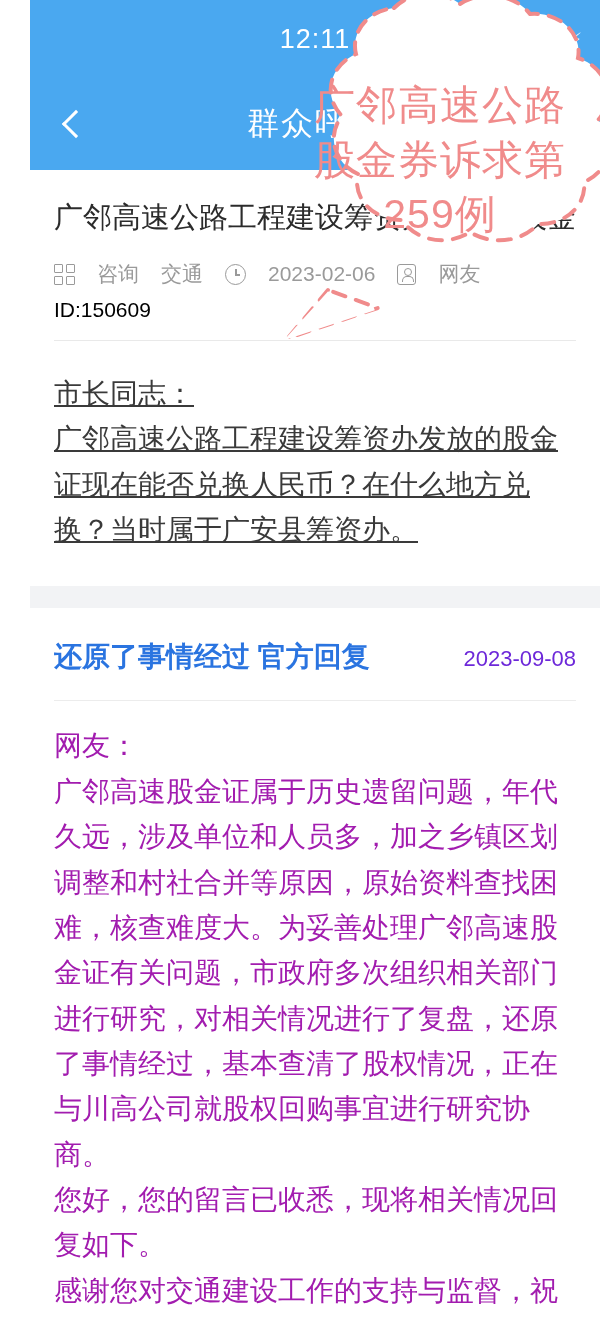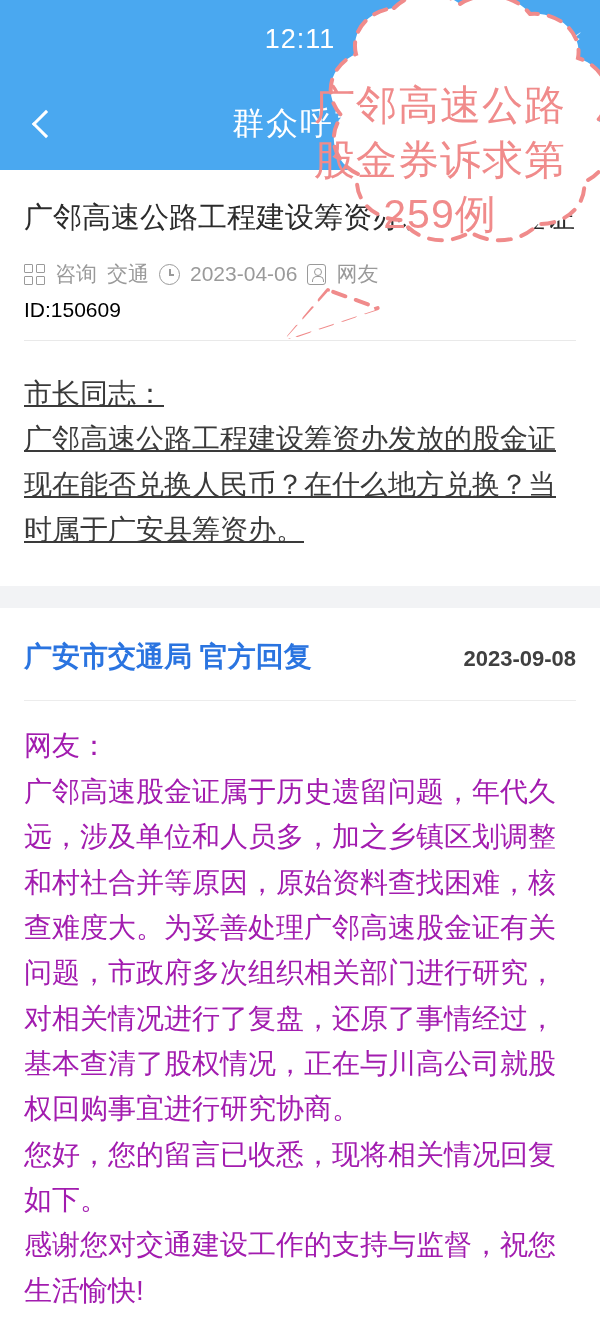--- a/index.html
+++ b/index.html
@@ -6,20 +6,21 @@
   html, body {
     width: 600px; height: 1320px;
     font-family: "Liberation Sans", "DejaVu Sans", sans-serif;
     background: #ffffff;
     overflow: hidden;
   }
   .phone {
     position: relative;
     width: 600px; height: 1320px;
     background: #ffffff;
+    padding-left: 30px;
   }
 
   
   .statusbar {
     height: 78px;
     background: #4aa8f0;
     display: flex;
     align-items: center;
     justify-content: center;
     position: relative;
@@ -113,21 +114,21 @@
     font-size: 29px;
     color: #2b2b2b;
     line-height: 1.45;
     font-weight: 500;
     white-space: nowrap;
     overflow: hidden;
   }
   .meta {
     display: flex;
     align-items: center;
-    gap: 10px;
+    gap: 22px;
     margin-top: 22px;
     color: #9a9a9a;
     font-size: 21px;
     white-space: nowrap;
   }
   .meta .grid-icon {
     display: inline-grid;
     grid-template-columns: 9px 9px;
     grid-template-rows: 9px 9px;
     gap: 3px;
@@ -217,23 +218,22 @@
     display: flex;
     align-items: baseline;
     justify-content: space-between;
   }
   .reply-org {
     color: #2a74e0;
     font-size: 28px;
     font-weight: 600;
   }
   .reply-date {
-    color: #404040;
+    color: #6d28d9;
     font-size: 22px;
-    font-weight: bold;
   }
   .reply-sep {
     height: 1px;
     background: #ececec;
     margin-top: 24px;
   }
   .reply-body {
     font-size: 28px;
     line-height: 1.62;
     color: #a21caf;
@@ -295,36 +295,36 @@
     <div class="meta">
       <span class="grid-icon">
           <i></i>
           <i></i>
           <i></i>
           <i></i>
         </span>
       <span>咨询</span>
       <span>交通</span>
       <span class="clock-icon"></span>
-      <span>2023-04-06</span>
+      <span>2023-02-06</span>
       <span class="user-icon"></span>
       <span>网友</span>
     </div>
     <div class="meta-id">ID:150609</div>
     <div class="hr"></div>
   </div>
 
   <div class="body-text" style="white-space:pre-wrap;">市长同志：
 广邻高速公路工程建设筹资办发放的股金证现在能否兑换人民币？在什么地方兑换？当时属于广安县筹资办。</div>
 
   <div class="gap"></div>
 
   <div class="reply">
     <div class="reply-head">
-      <span class="reply-org">广安市交通局 官方回复</span>
+      <span class="reply-org">还原了事情经过 官方回复</span>
       <span class="reply-date">2023-09-08</span>
     </div>
     <div class="reply-sep"></div>
     <div class="reply-body">
       <p>网友：</p>
       <p>广邻高速股金证属于历史遗留问题，年代久远，涉及单位和人员多，加之乡镇区划调整和村社合并等原因，原始资料查找困难，核查难度大。为妥善处理广邻高速股金证有关问题，市政府多次组织相关部门进行研究，对相关情况进行了复盘，还原了事情经过，基本查清了股权情况，正在与川高公司就股权回购事宜进行研究协商。</p>
       <p>您好，您的留言已收悉，现将相关情况回复如下。</p>
       <p>感谢您对交通建设工作的支持与监督，祝您生活愉快!</p>
     </div>
     <div class="signature">广安市交通运输局</div>

